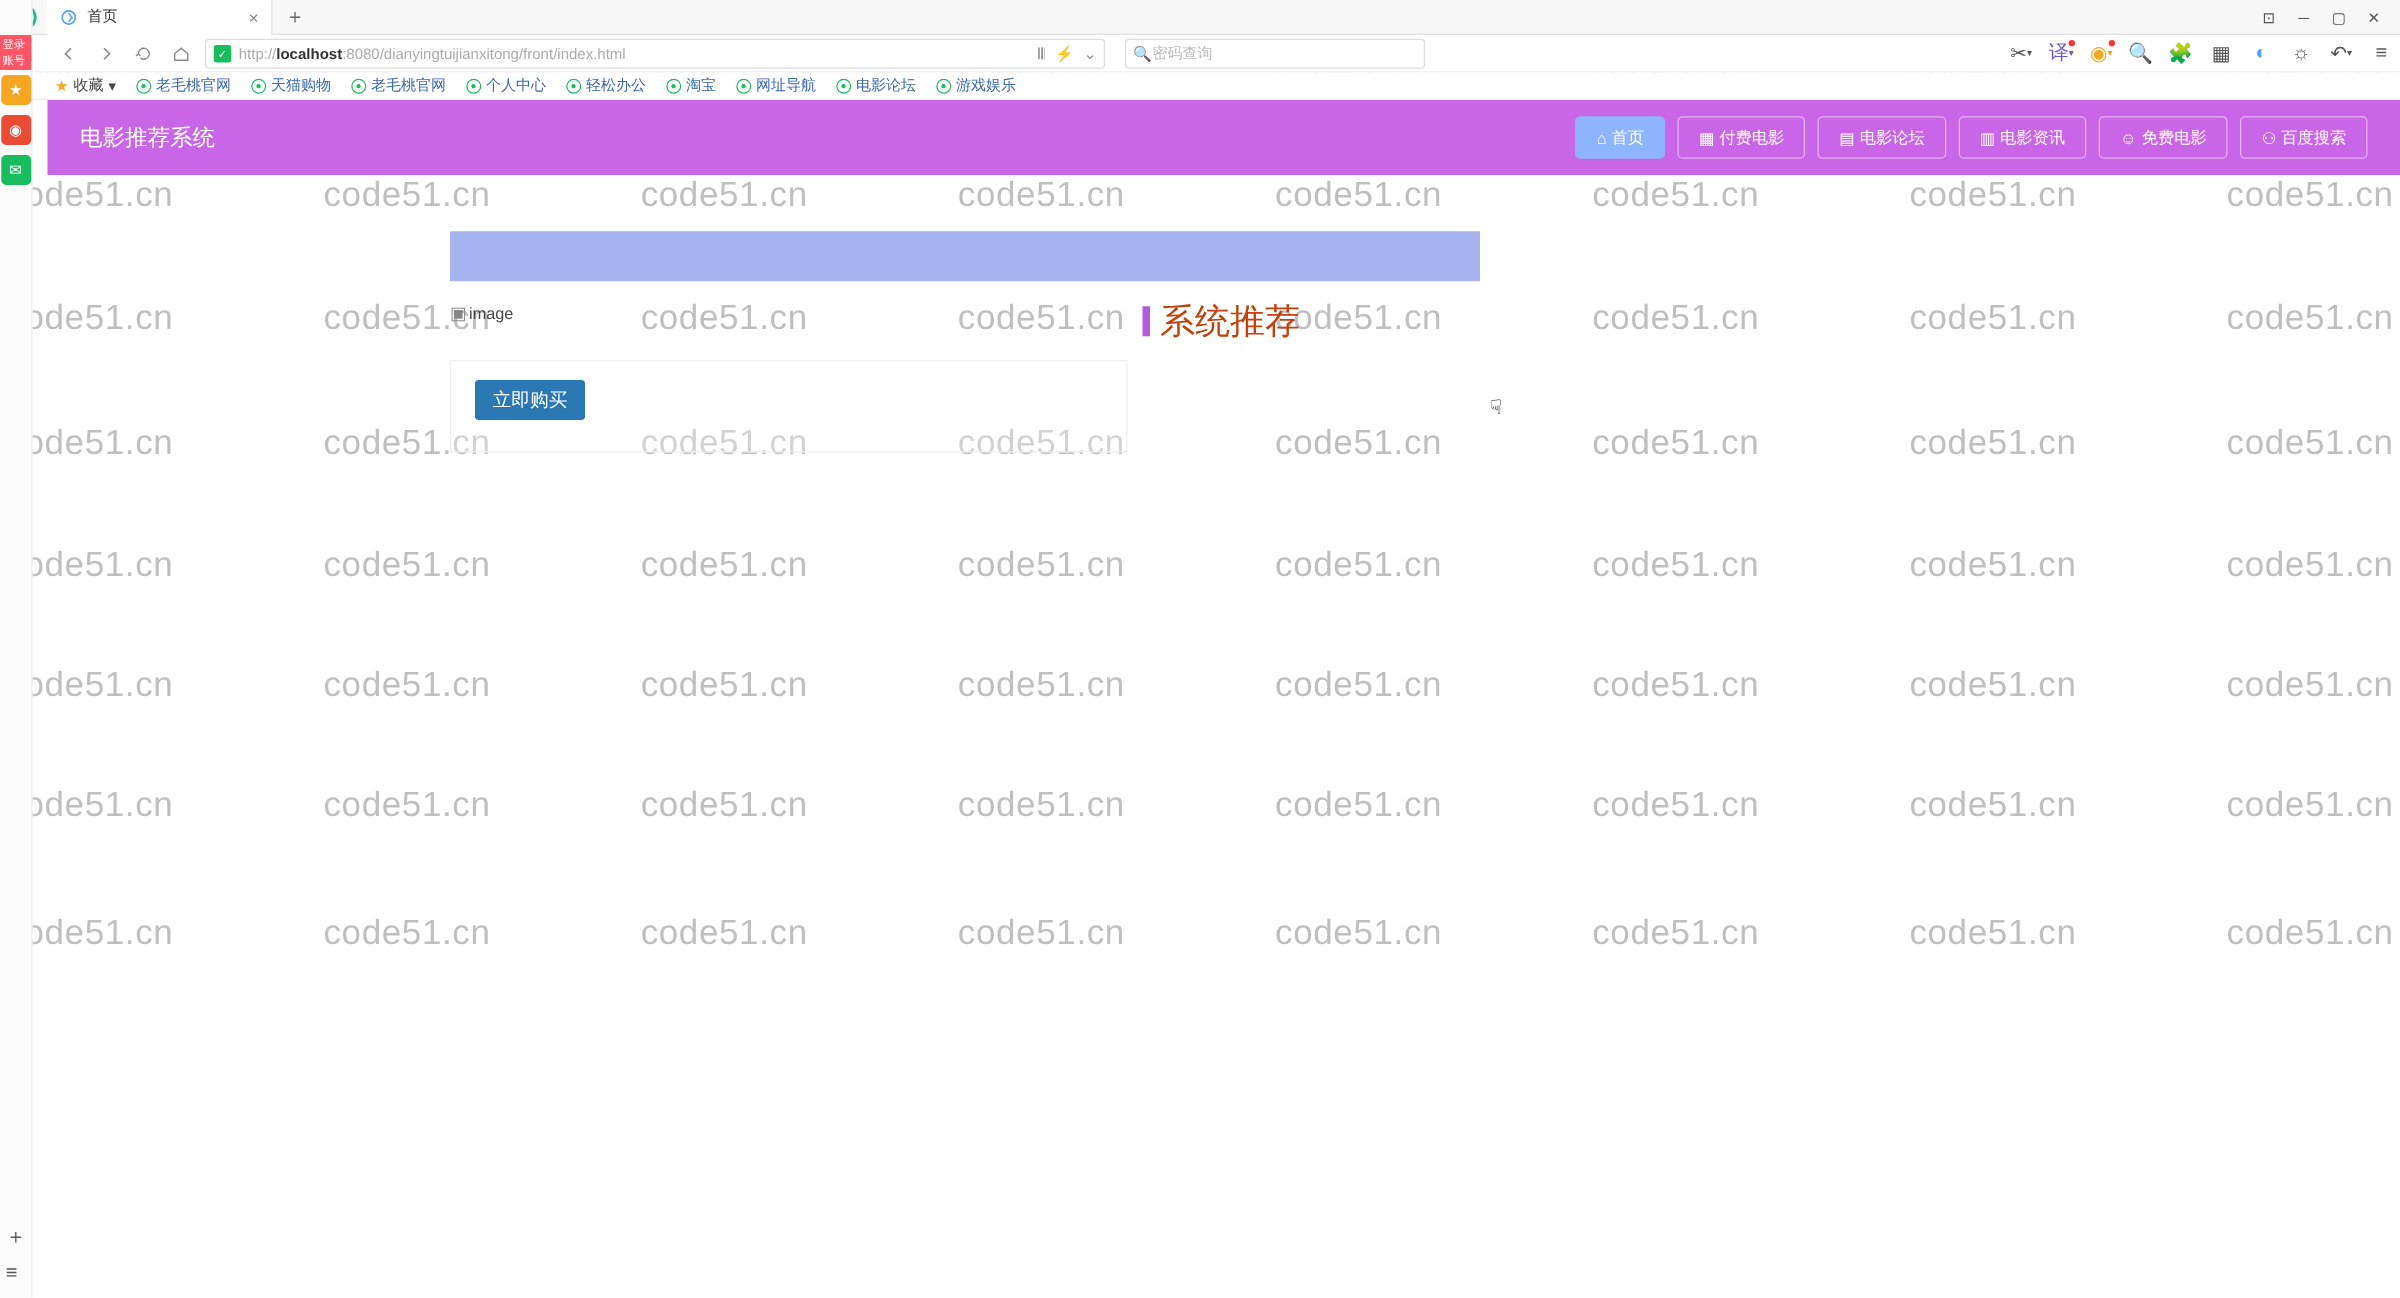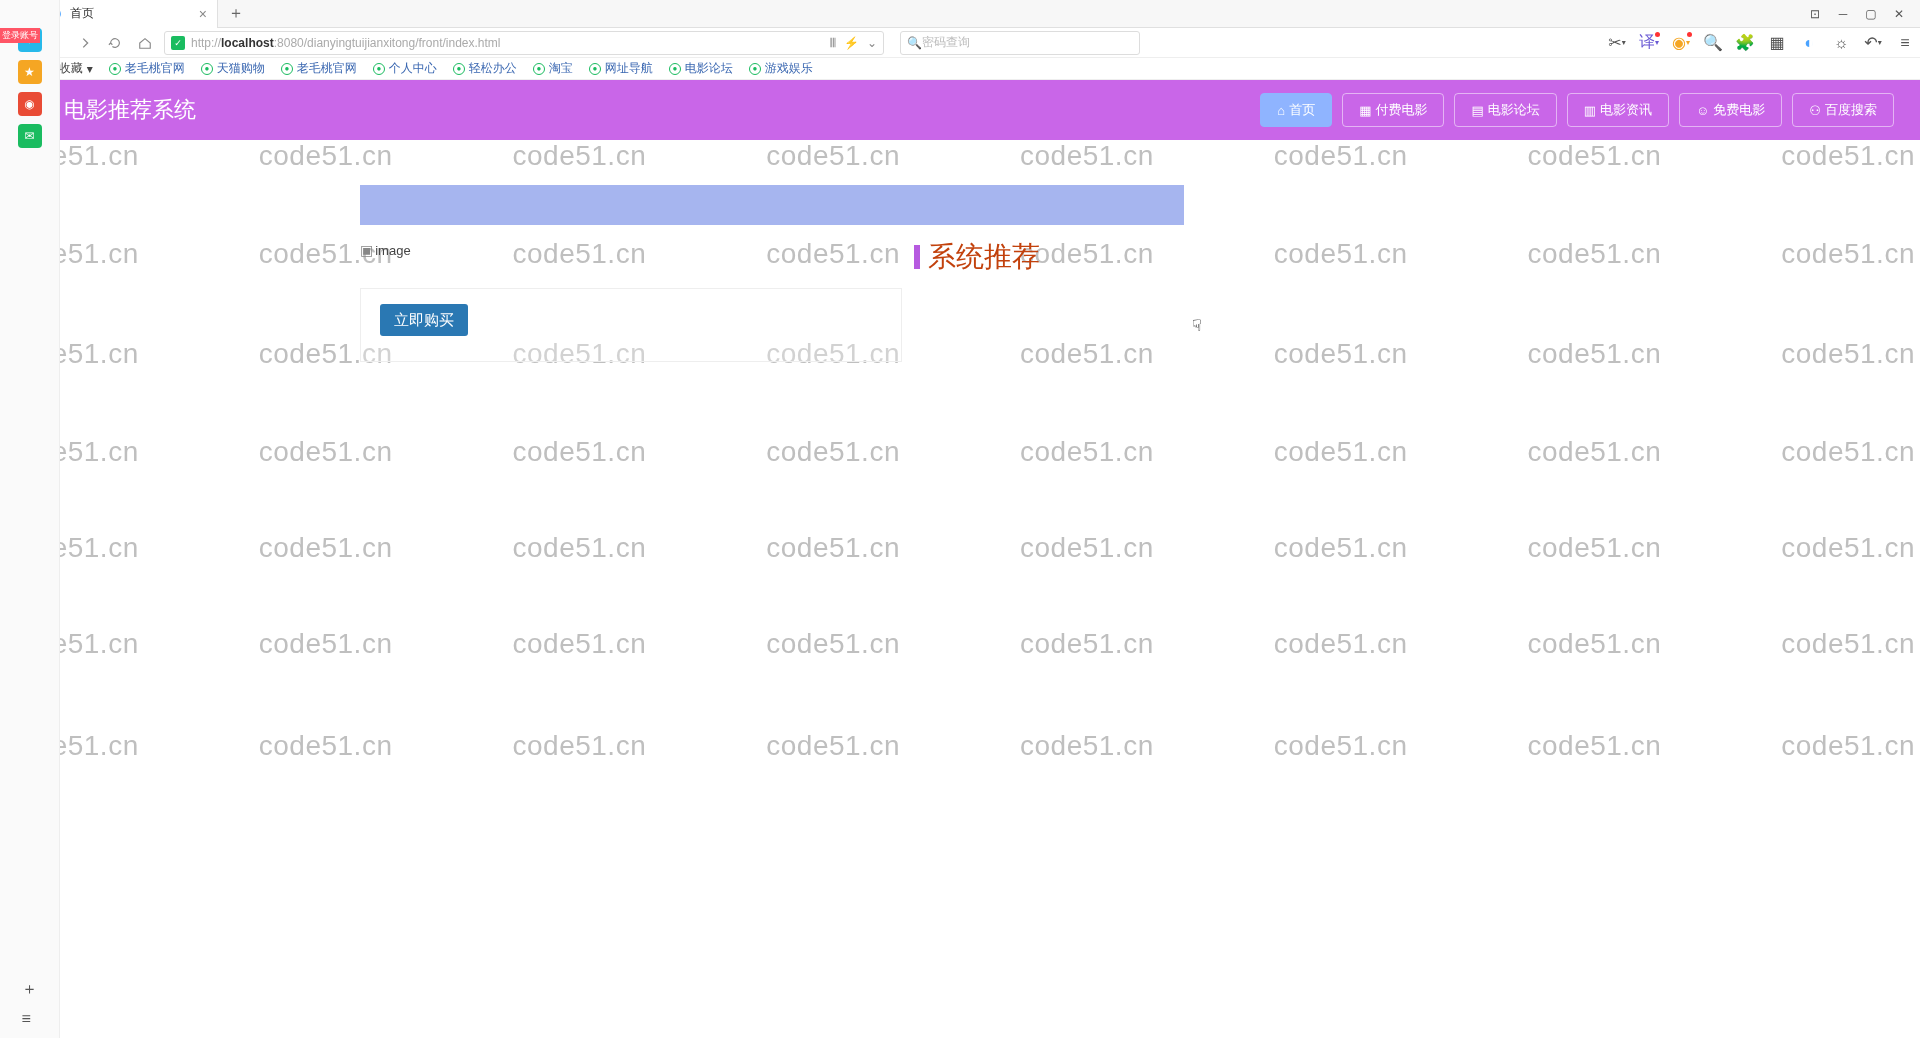--- a/index.html
+++ b/index.html
@@ -39,29 +39,29 @@
 .tb-badge::after { content: ""; position: absolute; top: -2px; right: -2px; width: 5px; height: 5px; background: #f33; border-radius: 50%; }
 
 
 .chrome-bm { position: absolute; top: 58px; left: 0; right: 0; height: 22px; background: #fff; display: flex; align-items: center; z-index: 20; padding: 0 6px 0 44px; gap: 16px; font-size: 12px; border-bottom: 1px solid #eee; }
 .bm-item { display: flex; align-items: center; gap: 4px; color: #3a67b1; cursor: pointer; }
 .bm-item.fav { color: #444; }
 .bm-star { color: #f5a623; }
 .bm-bullet { width: 12px; height: 12px; border: 1.5px solid #1abc60; border-radius: 50%; display: inline-flex; align-items: center; justify-content: center; font-size: 8px; color: #1abc60; }
 
 
-.left-rail { position: absolute; top: 0; left: 0; bottom: 0; width: 60px; background: #fafafa; border-right: 1px solid #eee; z-index: 25; display: flex; flex-direction: column; align-items: center; padding-top: 28px; gap: 8px; }
+.left-rail { position: absolute; top: 0; left: 0; bottom: 0; width: 26px; background: #fafafa; border-right: 1px solid #eee; z-index: 25; display: flex; flex-direction: column; align-items: center; padding-top: 28px; gap: 8px; }
 .rail-icon { width: 24px; height: 24px; border-radius: 4px; display: flex; align-items: center; justify-content: center; font-size: 12px; color: #fff; cursor: pointer; }
 .rail-bottom { margin-top: auto; padding-bottom: 10px; display: flex; flex-direction: column; gap: 10px; }
 .rail-sym { color: #555; font-size: 16px; cursor: pointer; }
 .rail-badge { position: absolute; top: 28px; left: 0; background: #f56; color: #fff; font-size: 9px; padding: 1px 2px; }
 
 
 .page-nav { position: absolute; top: 80px; left: 38px; right: 0; height: 60px; background: #c966e8; display: flex; align-items: center; padding: 0 26px; z-index: 10; }
-.page-title { color: #fff; font-size: 22px; }
+.page-title { color: #fff; font-size: 18px; }
 .nav-menu { margin-left: auto; display: flex; gap: 10px; }
 .nav-item { height: 34px; padding: 0 16px; border: 1px solid rgba(255,255,255,0.5); border-radius: 4px; color: #fff; font-size: 13px; display: flex; align-items: center; gap: 4px; cursor: pointer; }
 .nav-item.active { background: #8fb4ff; border-color: #8fb4ff; }
 
 
 .page-body { position: absolute; top: 140px; left: 38px; right: 0; bottom: 0; z-index: 8; }
 .banner { position: absolute; top: 45px; left: 322px; width: 824px; height: 40px; background: #a6b5ef; }
 .img-placeholder { position: absolute; top: 102px; left: 322px; font-size: 13px; color: #444; display: flex; align-items: center; gap: 2px; }
 .img-placeholder::before { content: "▣"; font-size: 14px; color: #888; }
 .card-box { position: absolute; top: 148px; left: 322px; width: 542px; height: 74px; border: 1px solid #eee; background: rgba(255,255,255,0.3); }

